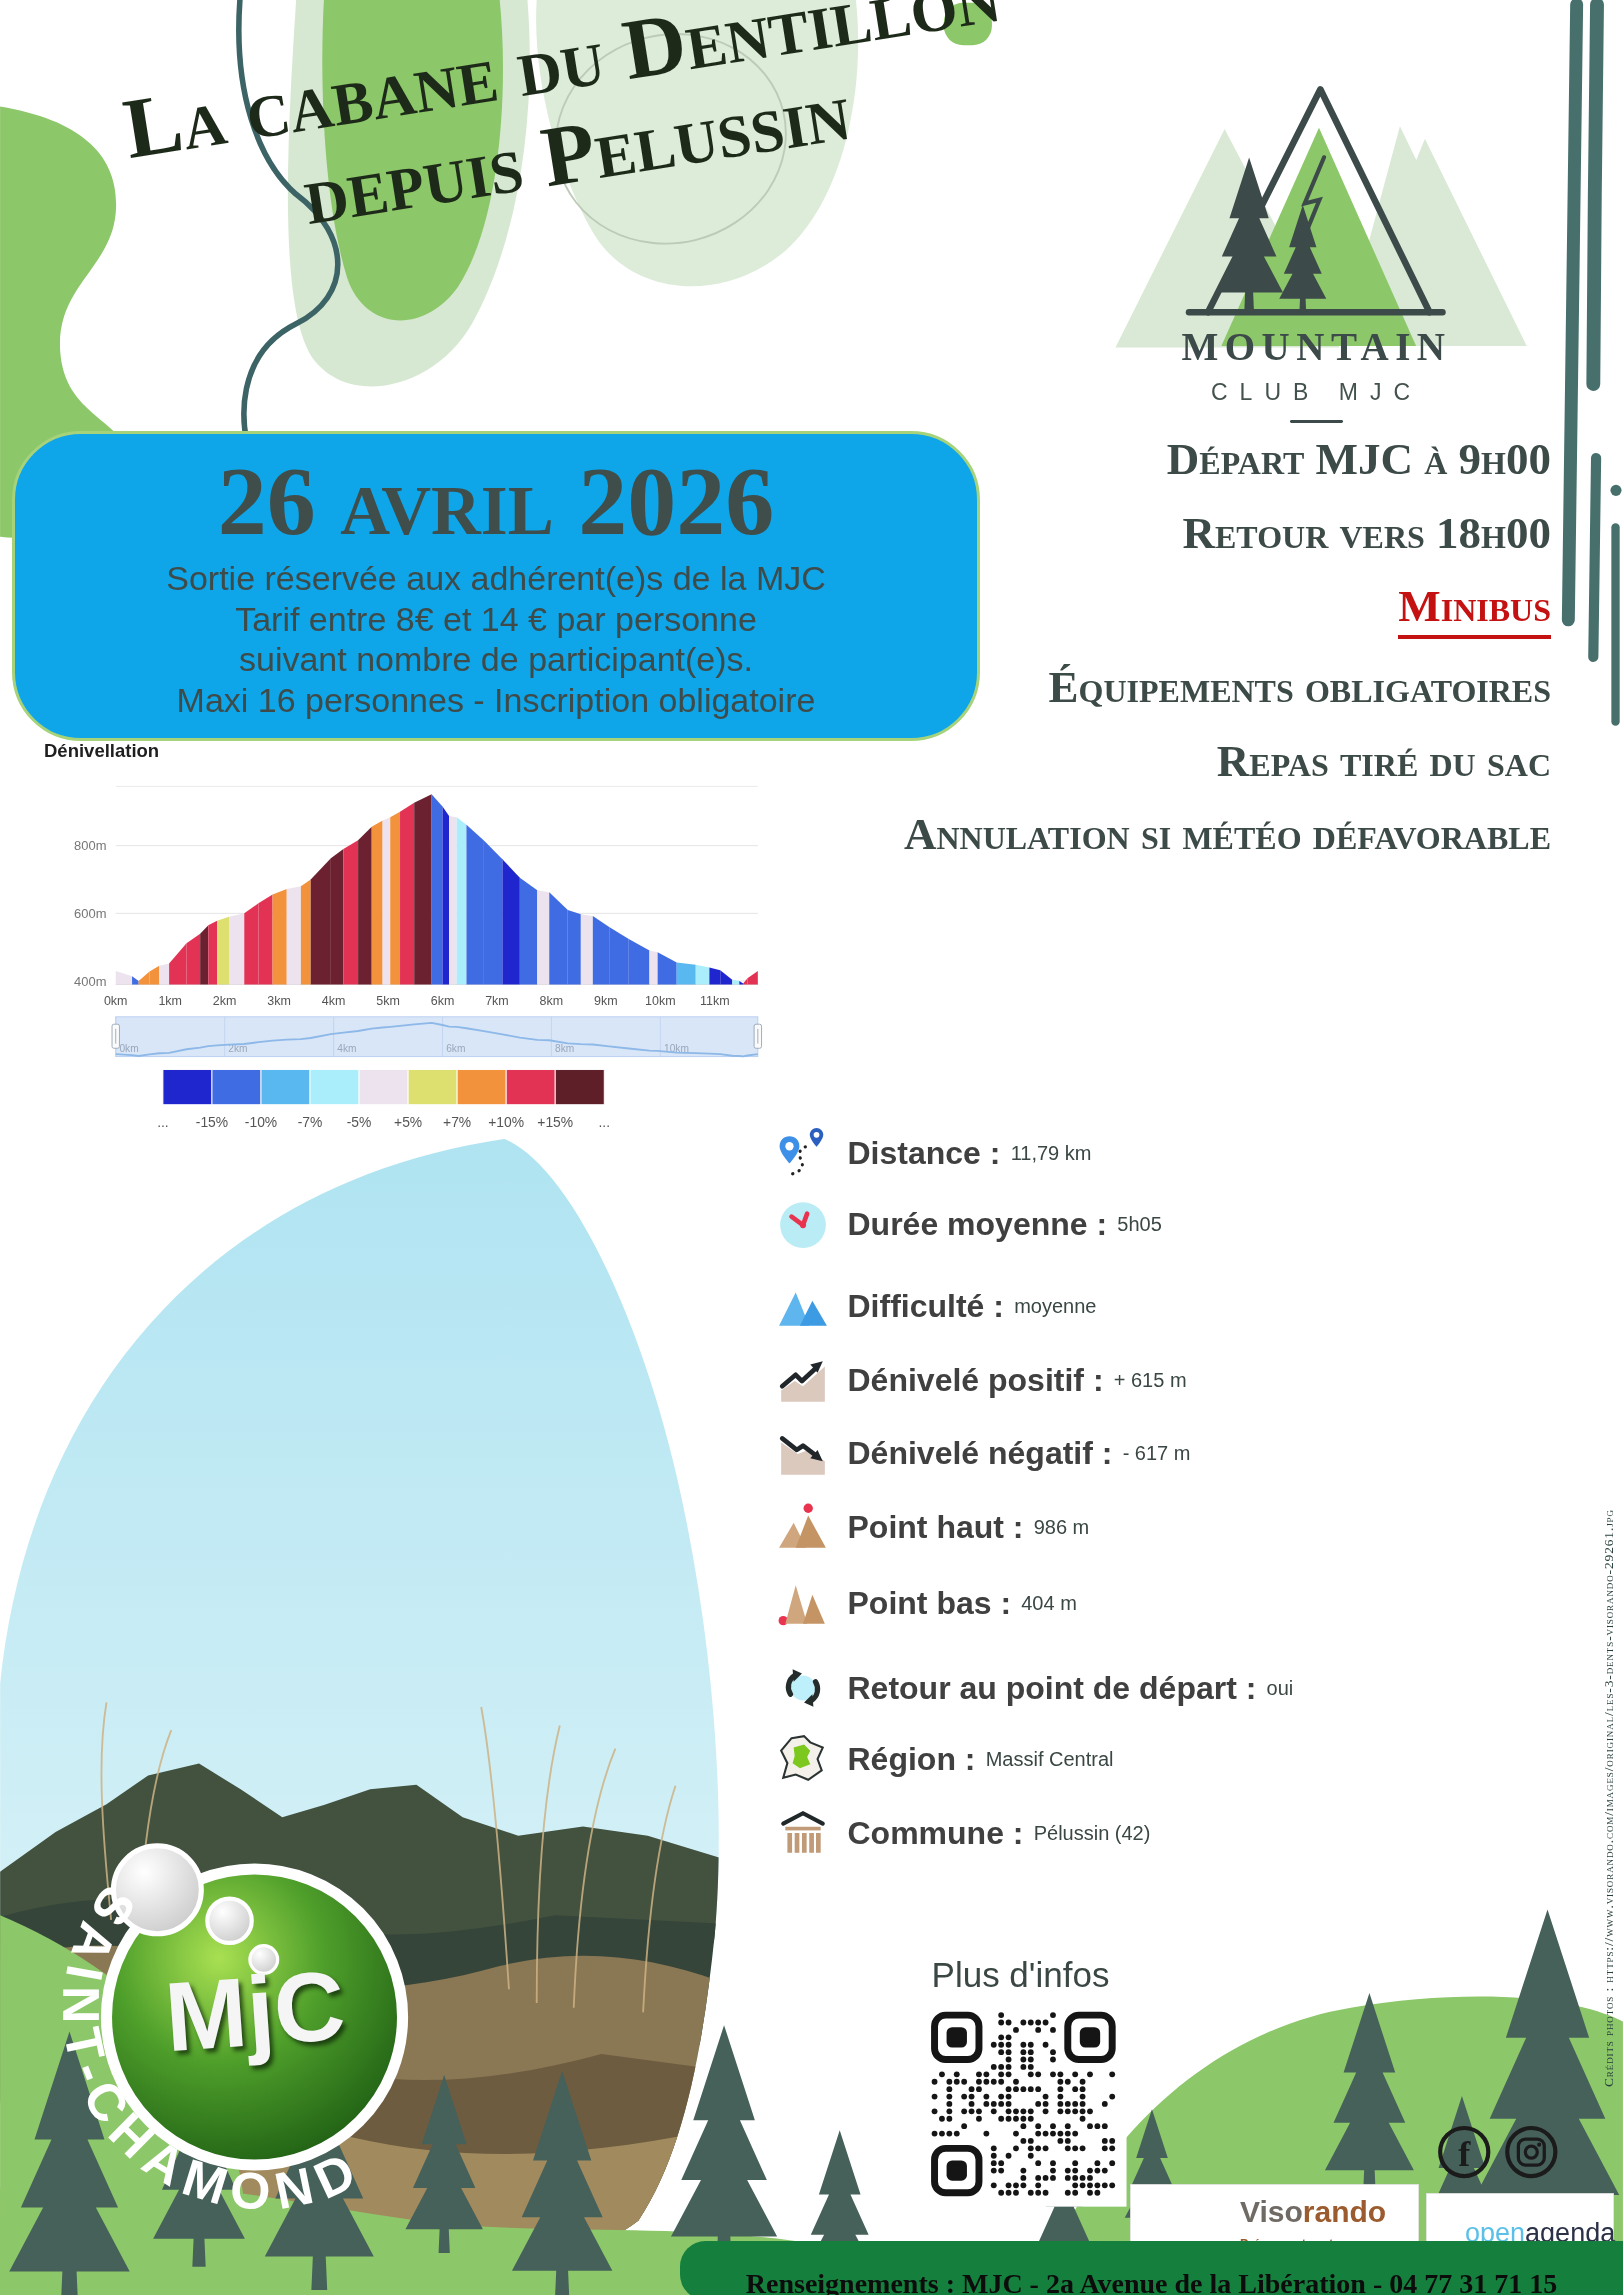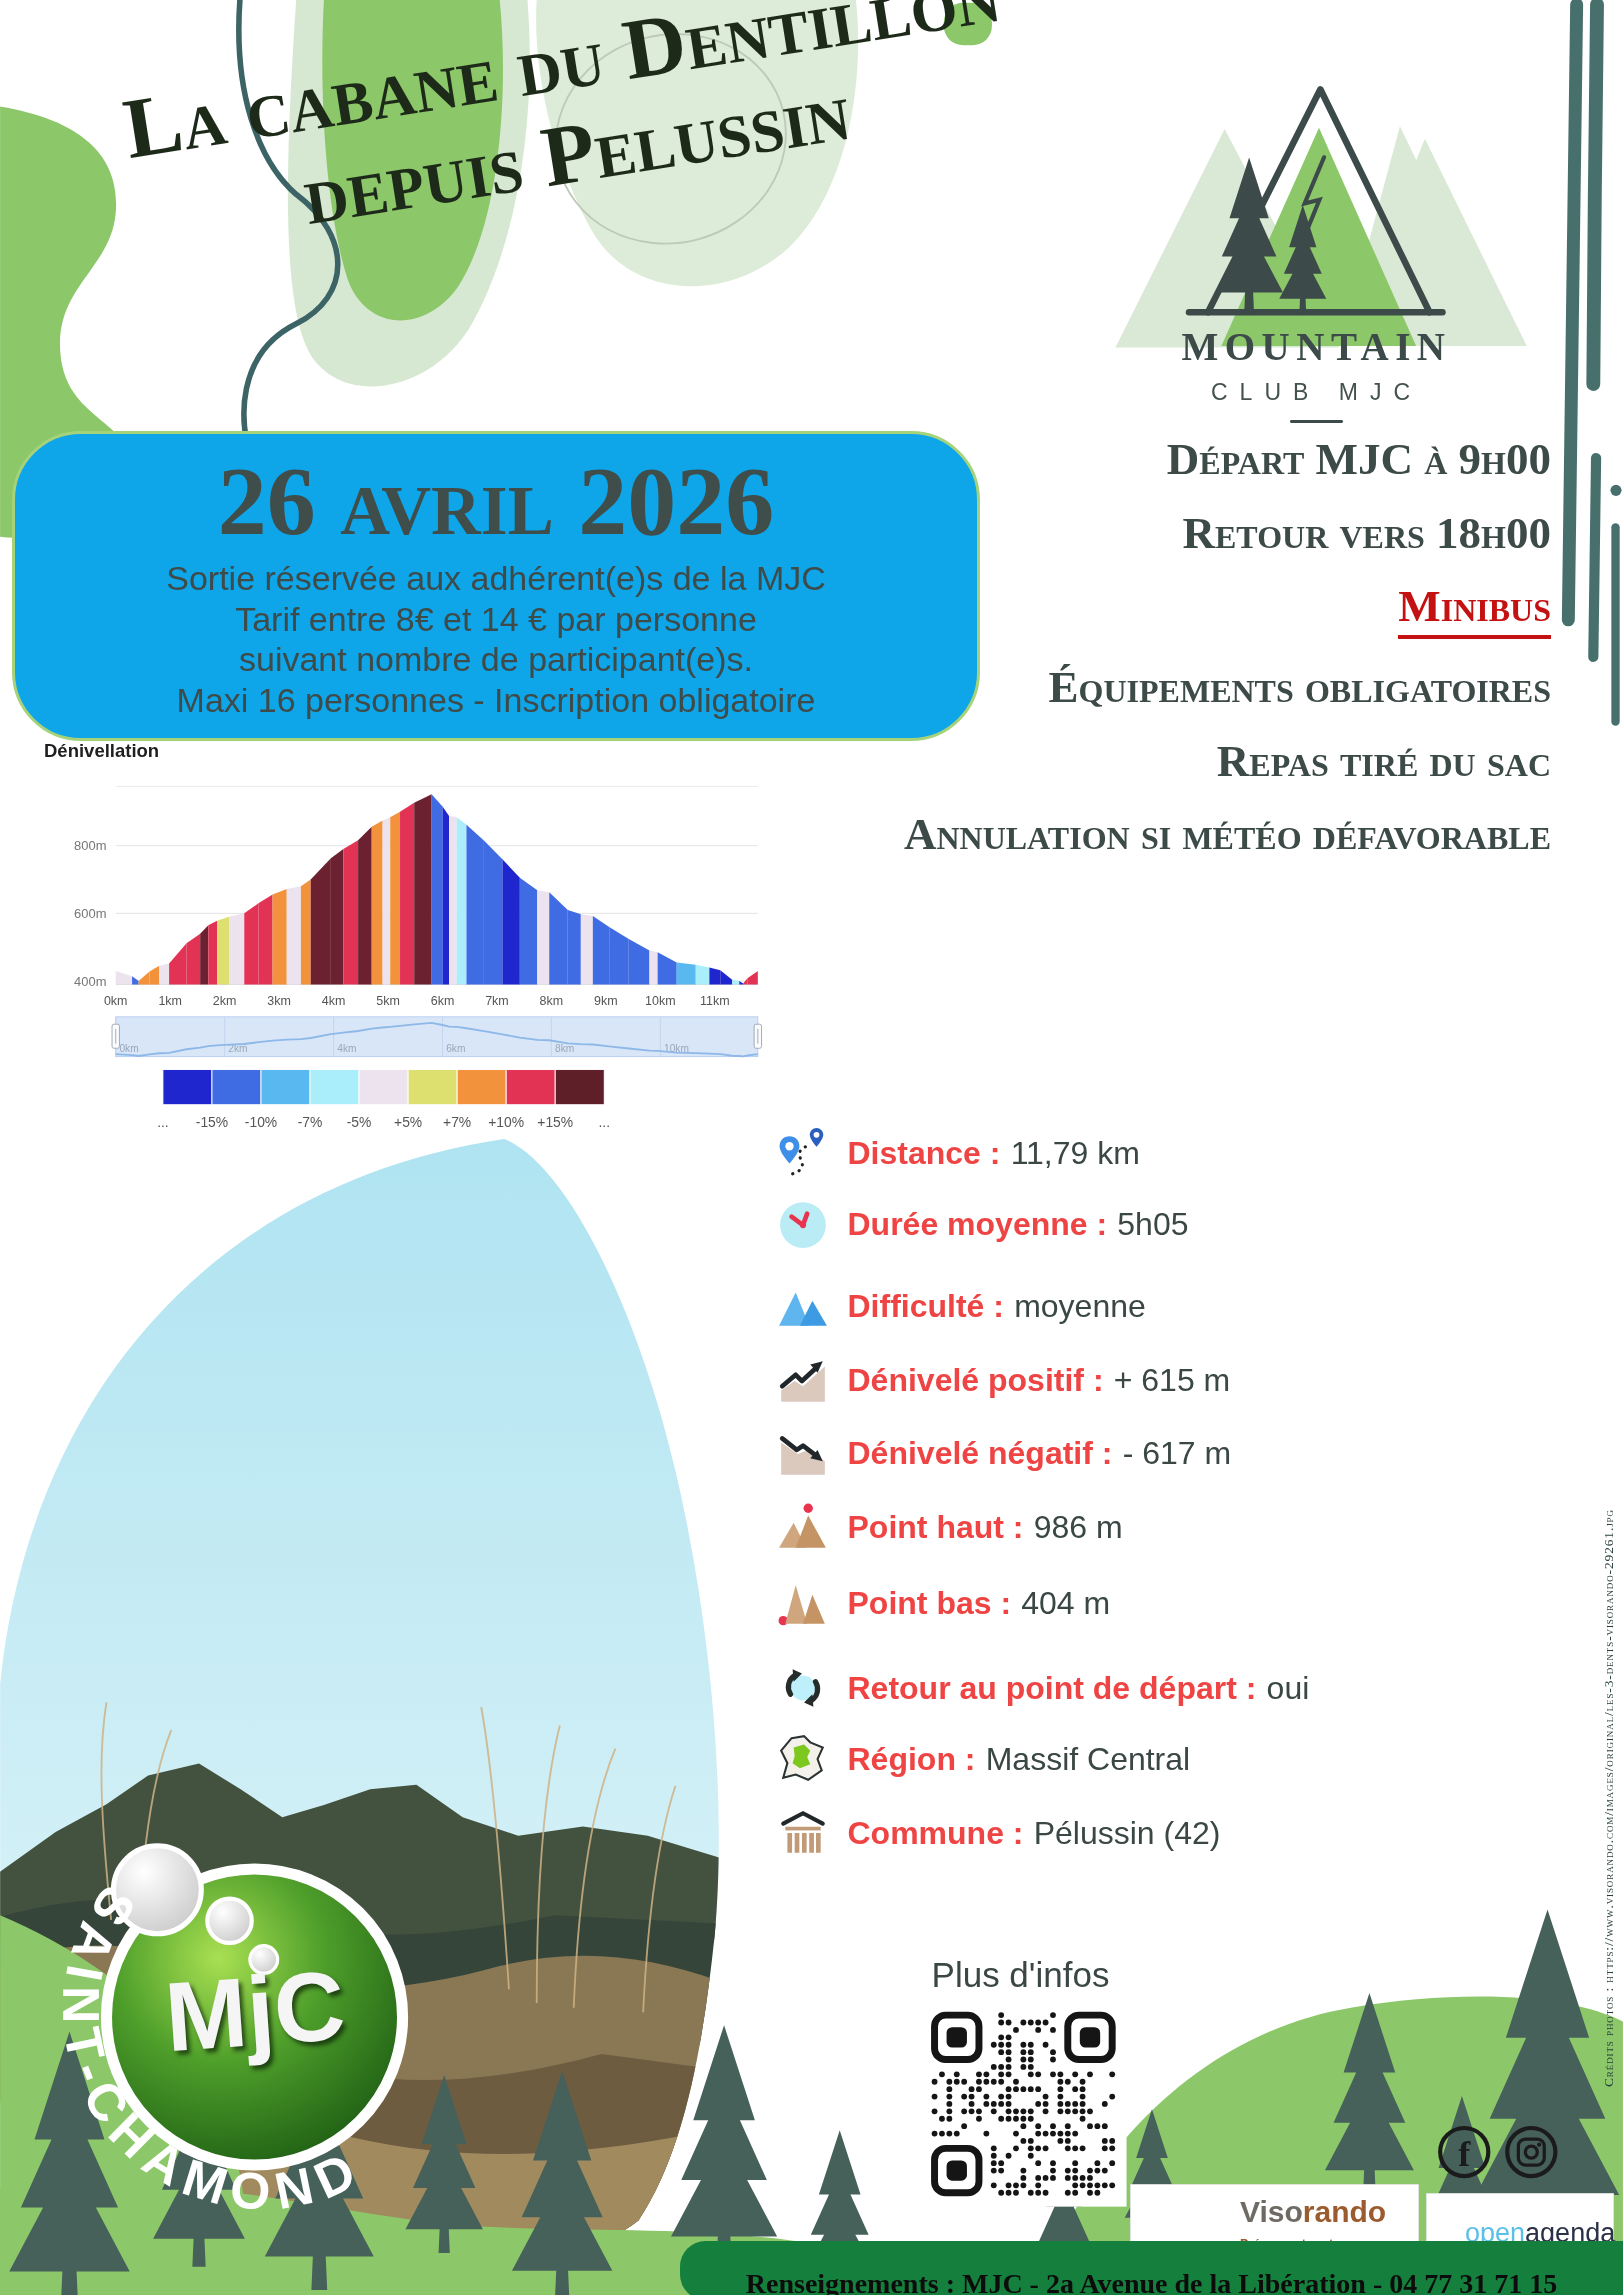--- a/index.html
+++ b/index.html
@@ -34,22 +34,22 @@
   .details .hl{color:#c41111;}
   .details .hl span{border-bottom:4.2px solid #c41111;padding-bottom:3.7px;display:inline-block;}
 
   
   .chart-title{left:44px;top:740px;font-size:18.5px;font-weight:700;color:#1f1f1f;}
 
   
   .stat{position:absolute;left:777px;width:787px;height:60px;display:flex;align-items:center;z-index:3;}
   .sicon{width:52px;height:52px;flex:0 0 52px;margin-right:18.5px;}
   .sicon svg{width:52px;height:52px;}
-  .slabel{font-weight:700;font-size:32px;color:#ef4444;white-space:pre;}
-  .svalue{font-weight:400;font-size:32px;color:#3a4745;margin-left:10.2px;white-space:pre;}
+  .slabel{font-weight:700;font-size:32px;color:#404040;white-space:pre;}
+  .svalue{font-weight:400;font-size:20px;color:#3a4745;margin-left:10.2px;white-space:pre;}
 
   
   .more-info{left:877px;top:1955px;width:287px;text-align:center;font-size:35px;font-weight:400;color:#3a4745;}
 
   
   .mjc-text{left:153px;top:1955px;width:204px;text-align:center;font-size:98px;font-weight:800;
     color:#f5f5f5;text-shadow:3.2px 4.2px 4.6px rgba(15,40,8,0.75);transform:rotate(-4deg);z-index:4;}
 
   
   .viso-card{left:1131px;top:2185px;width:287px;height:92px;background:#fff;z-index:4;box-shadow:0 0 0 0.9px #e8e8e8;}

